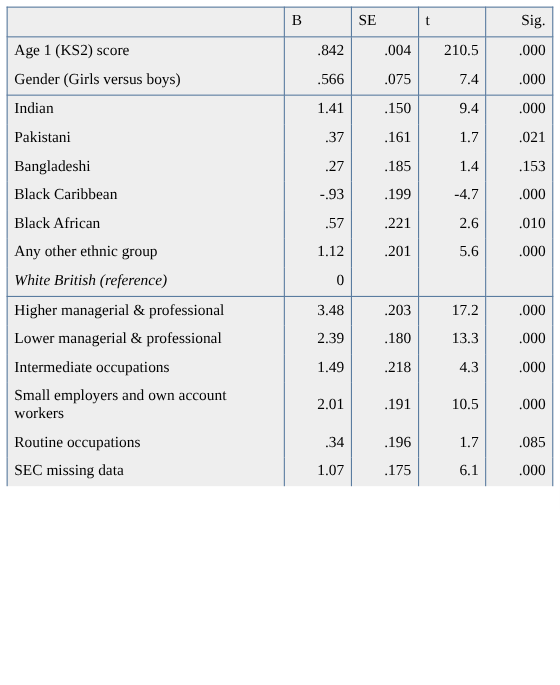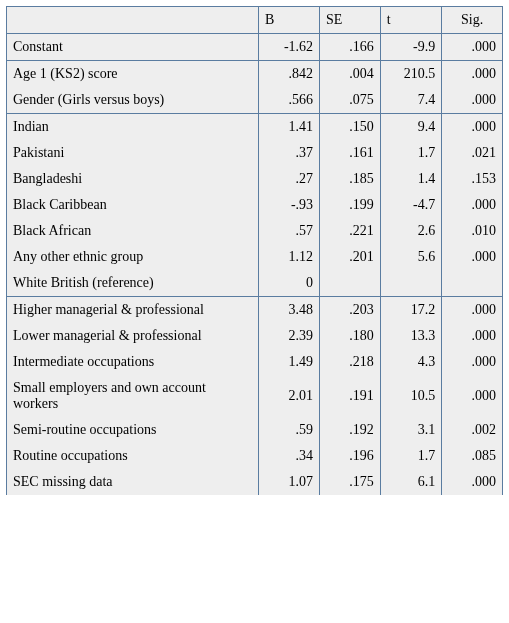--- a/index.html
+++ b/index.html
@@ -29,45 +29,38 @@
   }
   .col-label { width: 255px; }
   .col-b   { width: 55px; }
   .col-se  { width: 50px; }
   .col-t   { width: 50px; }
   .col-sig { width: 50px; }
   .bottom { border-bottom: 1px solid #5a7ca0; }
   .vr     { border-right: 1px solid #5a7ca0; }
   .vl     { border-left: 1px solid #5a7ca0; }
 
-  .italic { }
+  .italic { font-style: italic; }
   .header td, .header th { border-top: 1px solid #5a7ca0; border-bottom: 1px solid #5a7ca0; }
   .header th { text-align: left; }
 </style>
 </head>
 <body>
 
 <table>
   <tbody>
       <tr class="header">
     <th class="col-label vl vr"></th>
     <th class="num col-b vr">B</th>
     <th class="num col-se vr">SE</th>
     <th class="num col-t vr">t</th>
-    <th class="col-sig vr" style="text-align:center;">Sig.</th>
+    <th class="col-sig vr" style="text-align:right;">Sig.</th>
   </tr>
   </tbody>
     <tbody id="tbody">
-      <tr>
-        <td class="col-label vl vr bottom">Constant</td>
-        <td class="num col-b vr bottom">-1.62</td>
-        <td class="num col-se vr bottom">.166</td>
-        <td class="num col-t vr bottom">-9.9</td>
-        <td class="num col-sig vr bottom">.000</td>
-      </tr>
       <tr>
         <td class="col-label vl vr">Age 1 (KS2) score</td>
         <td class="num col-b vr">.842</td>
         <td class="num col-se vr">.004</td>
         <td class="num col-t vr">210.5</td>
         <td class="num col-sig vr">.000</td>
       </tr>
       <tr>
         <td class="col-label vl vr bottom">Gender (Girls versus boys)</td>
         <td class="num col-b vr bottom">.566</td>
@@ -146,27 +139,20 @@
         <td class="num col-sig vr">.000</td>
       </tr>
       <tr>
         <td class="col-label vl vr">Small employers and own account workers</td>
         <td class="num col-b vr">2.01</td>
         <td class="num col-se vr">.191</td>
         <td class="num col-t vr">10.5</td>
         <td class="num col-sig vr">.000</td>
       </tr>
       <tr>
-        <td class="col-label vl vr">Semi-routine occupations</td>
-        <td class="num col-b vr">.59</td>
-        <td class="num col-se vr">.192</td>
-        <td class="num col-t vr">3.1</td>
-        <td class="num col-sig vr">.002</td>
-      </tr>
-      <tr>
         <td class="col-label vl vr">Routine occupations</td>
         <td class="num col-b vr">.34</td>
         <td class="num col-se vr">.196</td>
         <td class="num col-t vr">1.7</td>
         <td class="num col-sig vr">.085</td>
       </tr>
       <tr>
         <td class="col-label vl vr">SEC missing data</td>
         <td class="num col-b vr">1.07</td>
         <td class="num col-se vr">.175</td>

